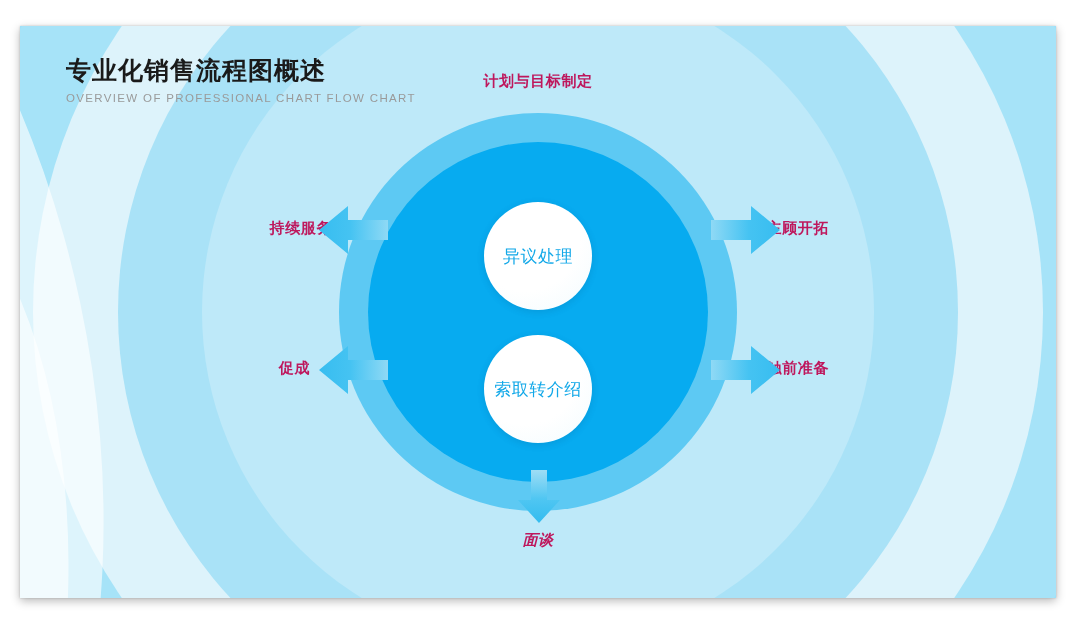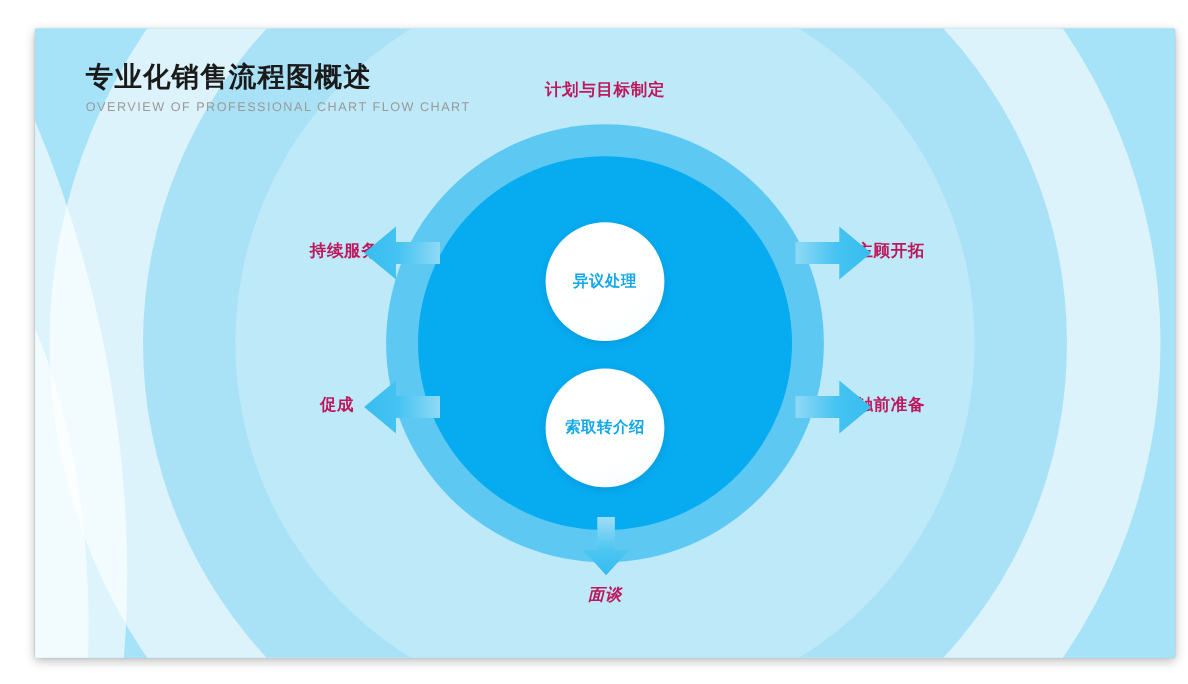--- a/index.html
+++ b/index.html
@@ -18,21 +18,21 @@
   .stage {
     position: absolute;
     left: 0; top: 0;
     width: 1080px;
     height: 622px;
     background: #ffffff;
   }
 
   .slide {
     position: absolute;
-    left: 32px;
+    left: 20px;
     top: 26px;
     width: 1036px;
     height: 572px;
     overflow: hidden;
     background: #9FE0F8;
     box-shadow: 0 3px 9px rgba(0,0,0,0.28), 0 0 2px rgba(0,0,0,0.18);
   }
 
   
   .ring {
@@ -117,22 +117,22 @@
     display: flex;
     align-items: center;
     justify-content: center;
     z-index: 6;
     left: 50%;
     transform: translateX(-50%);
   }
   .bubble-top  { width: 108px; height: 108px; top: 176px; }
   .bubble-bot  { width: 108px; height: 108px; top: 309px; }
   .bubble-label {
-    font-size: 14px;
-    font-weight: bold;
+    font-size: 17px;
+    font-weight: normal;
     color: #12A8E8;
     white-space: nowrap;
     letter-spacing: 0.5px;
   }
 
   
   .step-label {
     position: absolute;
     font-size: 15px;
     font-weight: bold;

